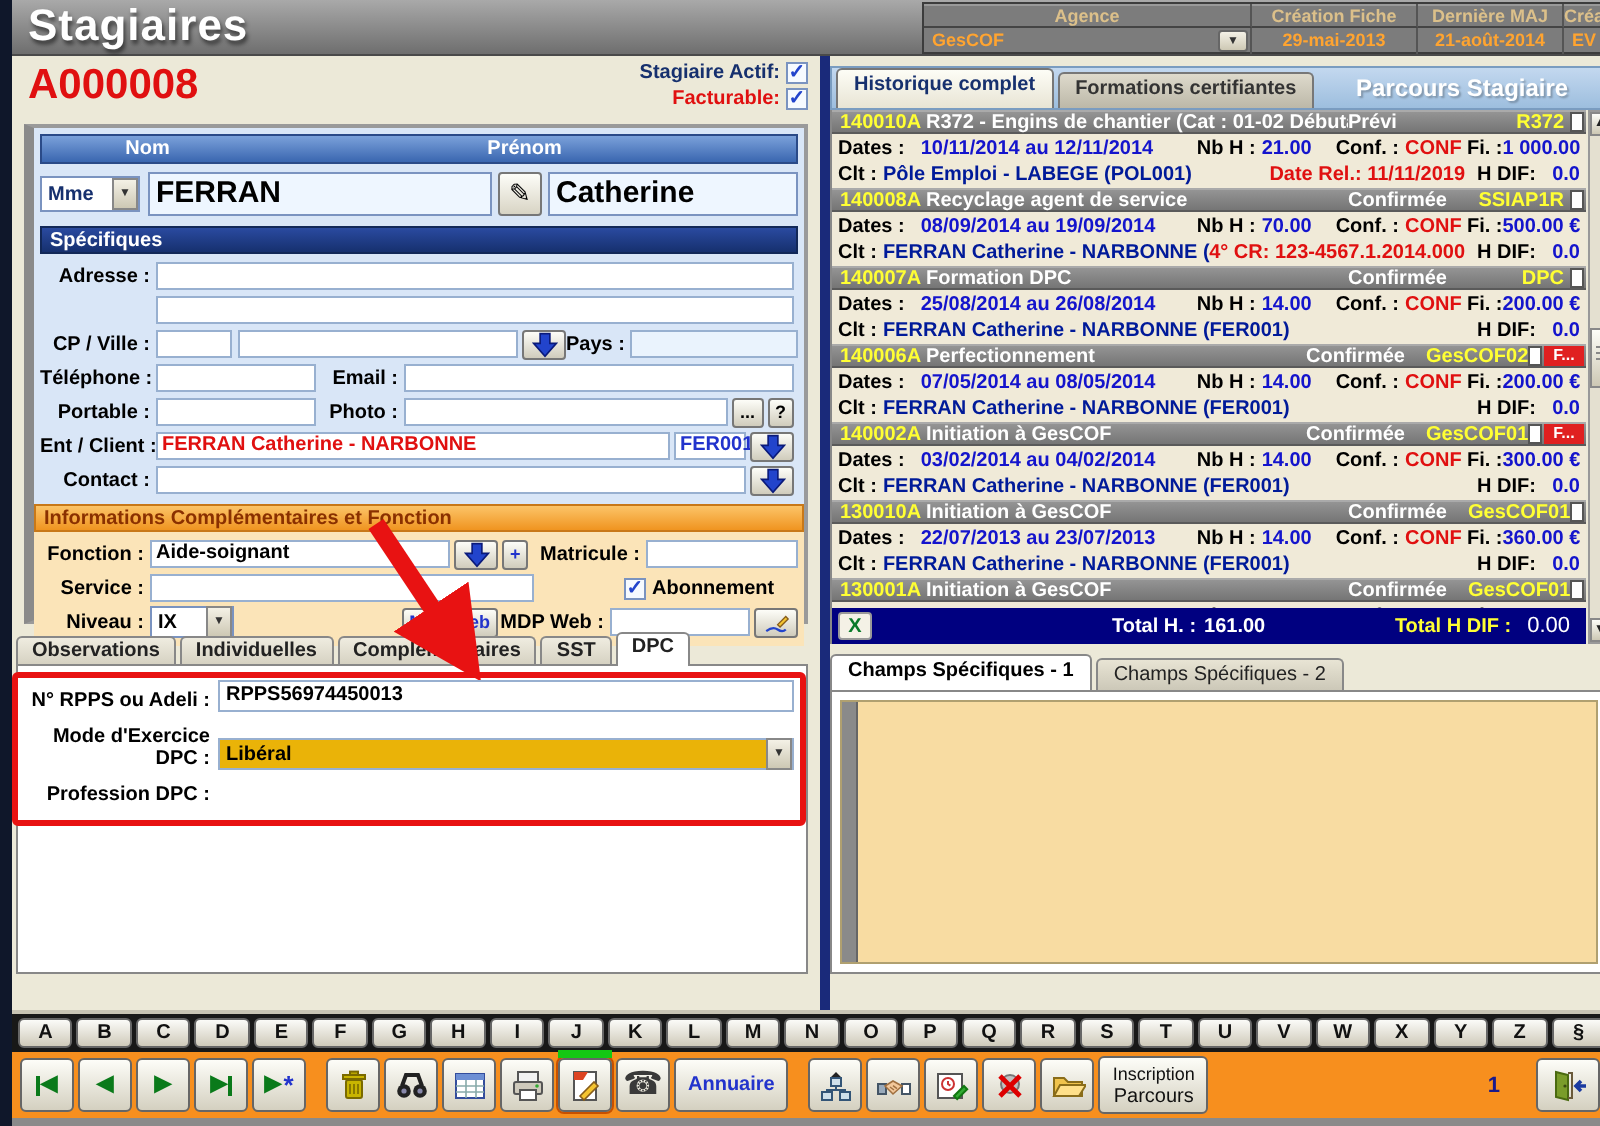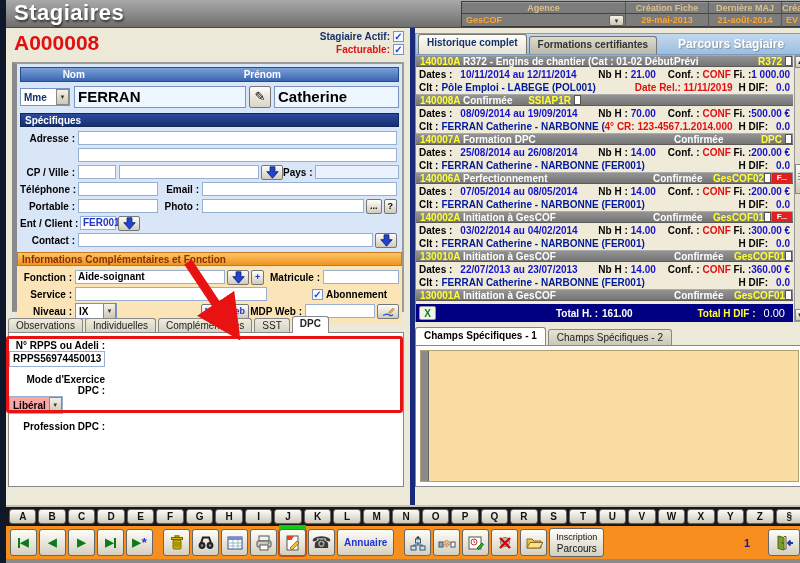--- a/index.html
+++ b/index.html
@@ -65,28 +65,28 @@
   .abtn { width:22px; height:15px; flex:none; background:linear-gradient(#fdfdf8,#d0ccbc); border:1px solid #777;
     border-radius:2px; display:flex; align-items:center; justify-content:center; margin-left:2px; }
   .sbtn { height:15px; flex:none; background:linear-gradient(#fdfdf8,#d0ccbc); border:1px solid #777; border-radius:2px;
     font-size:9px; font-weight:bold; text-align:center; margin-left:2px; padding:0 3px; line-height:13px; }
   .redtext { color:#e01010 !important; }
   .bluetext { color:#2233cc !important; }
   .infosec { background:#fbe4b8; margin:0 -3px; padding:2px 3px 4px 0; }
 
   .ltabs { position:absolute; left:2px; top:290px; height:15px; display:flex; }
   .ltab { background:linear-gradient(#efece0,#d4d0c0); border:1px solid #888; border-bottom:none;
-    border-radius:3px 3px 0 0; font-size:10px; color:#222; padding:1px 7px 0 7px; margin-right:2px; height:15px; }
+    border-radius:3px 3px 0 0; font-size:10px; color:#222; padding:1px 7px 0 7px; margin-right:2px; height:15px;font-weight:bold; }
   .ltab.active { background:#fff; font-weight:bold; height:17px; margin-top:-2px; position:relative; z-index:3; }
   .ltabpanel { position:absolute; left:2px; top:304px; width:396px; height:155px; background:#fff; border:1px solid #888; }
-  .dpcrow { display:flex; align-items:flex-start; margin-top:7px;flex-direction:column; }
+  .dpcrow { display:flex; align-items:flex-end; margin-top:7px; }
   .dpclab { width:100px; flex:none; font-size:10px; font-weight:bold; text-align:right; padding-right:4px; }
   .dpcin { flex:1; margin-right:6px; height:16px; border:1px solid #98b0d0; font-size:10px; font-weight:bold;
     padding:0 3px; font-family:"Liberation Sans",sans-serif; background:#fff; }
-  .dpccombo { flex:1; margin-right:6px; height:16px; border:1px solid #98b0d0; display:flex; align-items:center; background:#fca5a5; }
+  .dpccombo { flex:1; margin-right:6px; height:16px; border:1px solid #98b0d0; display:flex; align-items:center; background:#eab308; }
   .dpccombo .cv { flex:1; font-size:10px; font-weight:bold; padding:0 3px; }
   .redbox { position:absolute; left:0px; top:308px; width:397px; height:77px; border:3px solid #e81212; border-radius:3px; z-index:5; pointer-events:none; }
   .redarrow { position:absolute; left:172px; top:228px; z-index:6; pointer-events:none; }
 
   
   .right { position:absolute; left:409px; top:0; width:391px; height:477px; }
   .band { position:absolute; left:0; top:5px; width:391px; height:22px; background:linear-gradient(#c3d8ef,#9dbede);
     border:1px solid #7a9cc0; display:flex; align-items:flex-end; }
   .rtab { font-size:10px; font-weight:bold; padding:2px 8px; border:1px solid #777; border-bottom:none;
     border-radius:3px 3px 0 0; margin-left:2px; height:18px; }
@@ -246,20 +246,21 @@
           <div class="frow">
             <span class="lab w56">Portable :</span>
             <input class="inp" style="width: 80px; flex: 0 0 auto;">
             <span class="lab" style="width:44px">Photo :</span>
             <input class="inp" style="flex: 1 1 0%;">
             <span class="sbtn">...</span>
             <span class="sbtn">?</span>
           </div>
           <div class="frow">
             <span class="lab w56">Ent / Client :</span>
+            <div class="inp redtext" style="flex:1;line-height:12px;">FERRAN Catherine - NARBONNE</div>
             <div class="inp bluetext" style="width:36px;flex:none;margin-left:2px;line-height:12px;">FER001</div>
             <span class="abtn">
               <svg width="13" height="13" viewBox="0 0 16 16">
                   <path d="M5 1 h6 v6 h4 l-7 8 -7 -8 h4 z" fill="#2244cc" stroke="#0a1a7a"></path>
                 </svg>
             </span>
           </div>
           <div class="frow">
             <span class="lab w56">Contact :</span>
             <input class="inp" style="flex: 1 1 0%;">
@@ -383,20 +384,21 @@
               <span class="v cltv">Pôle Emploi - LABEGE (POL001)</span>
               <span class="v extra">Date Rel.: 11/11/2019</span>
               <span class="l">H DIF:</span>
               <span class="v hdifv">0.0</span>
             </div>
           </div>
 
           <div class="f-item">
             <div class="f-head">
               <span class="f-code">140008A</span>
+              <span class="f-title">Recyclage agent de service</span>
               <span class="f-status">Confirmée</span>
               <span class="f-ref">SSIAP1R</span>
               <span class="f-mini"></span>
 
             </div>
             <div class="f-dates">
               <span class="l">Dates :</span>
               <span class="v dates">08/09/2014 au 19/09/2014</span>
               <span class="l">Nb H :</span>
               <span class="v nbh" style="padding-left:3px;">70.00</span>

